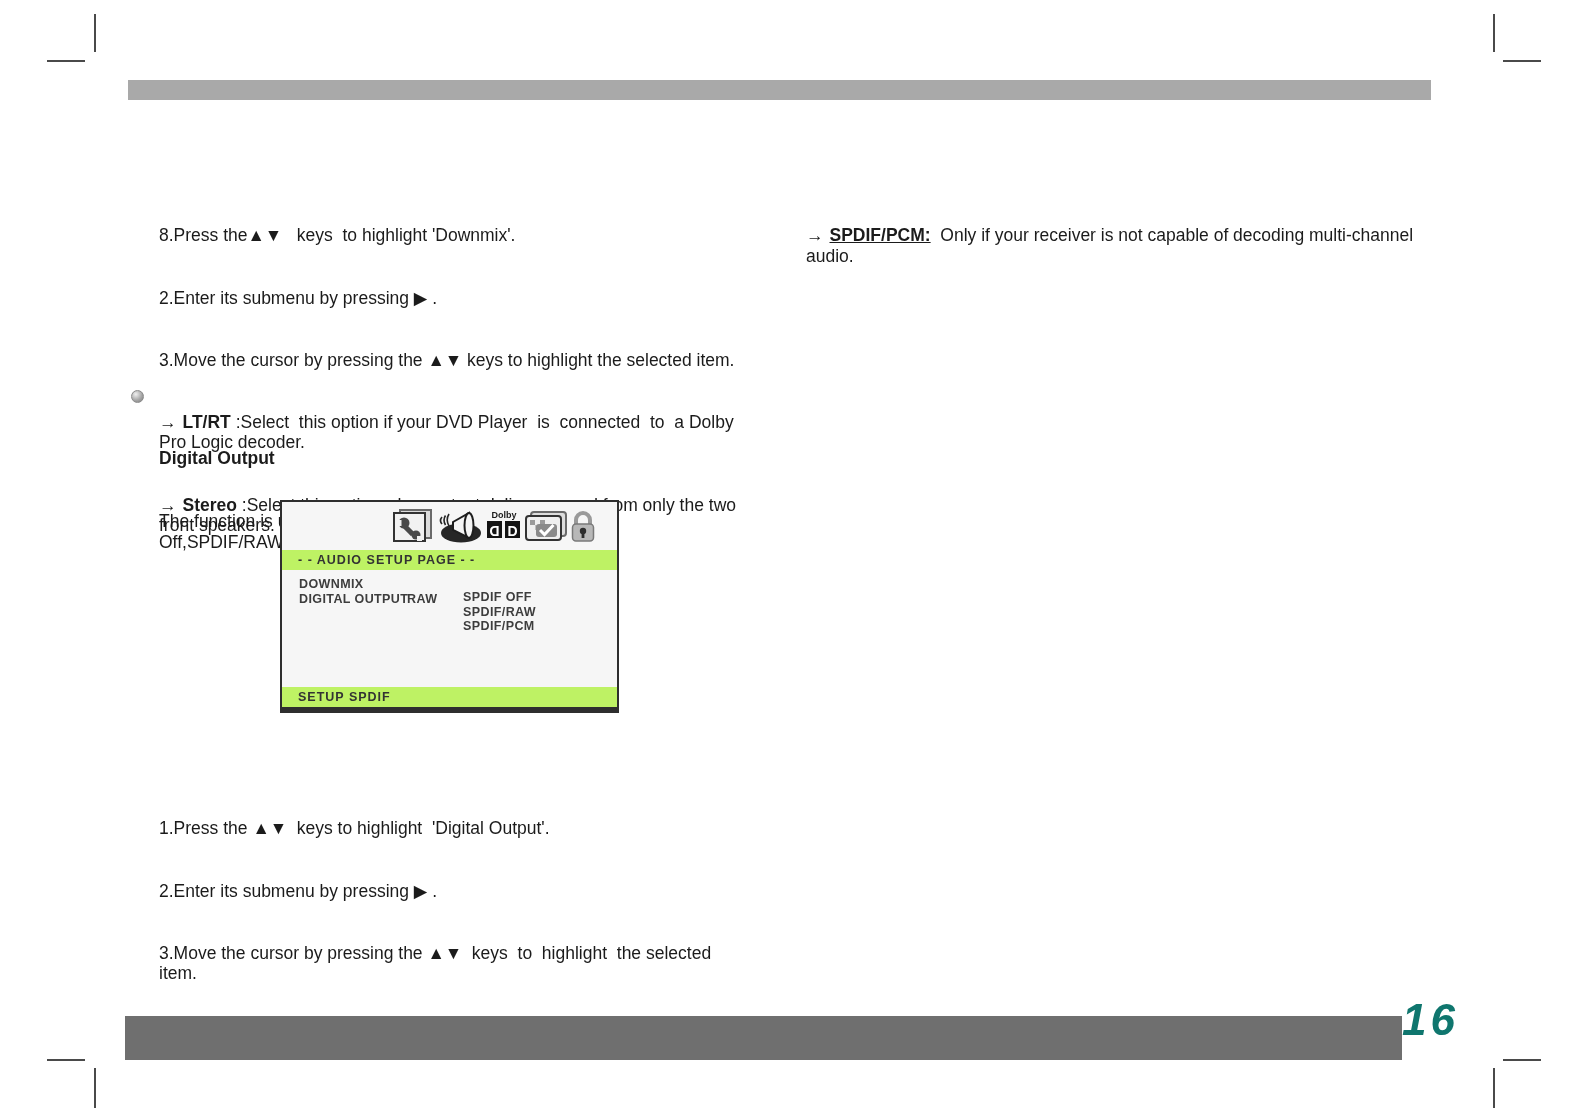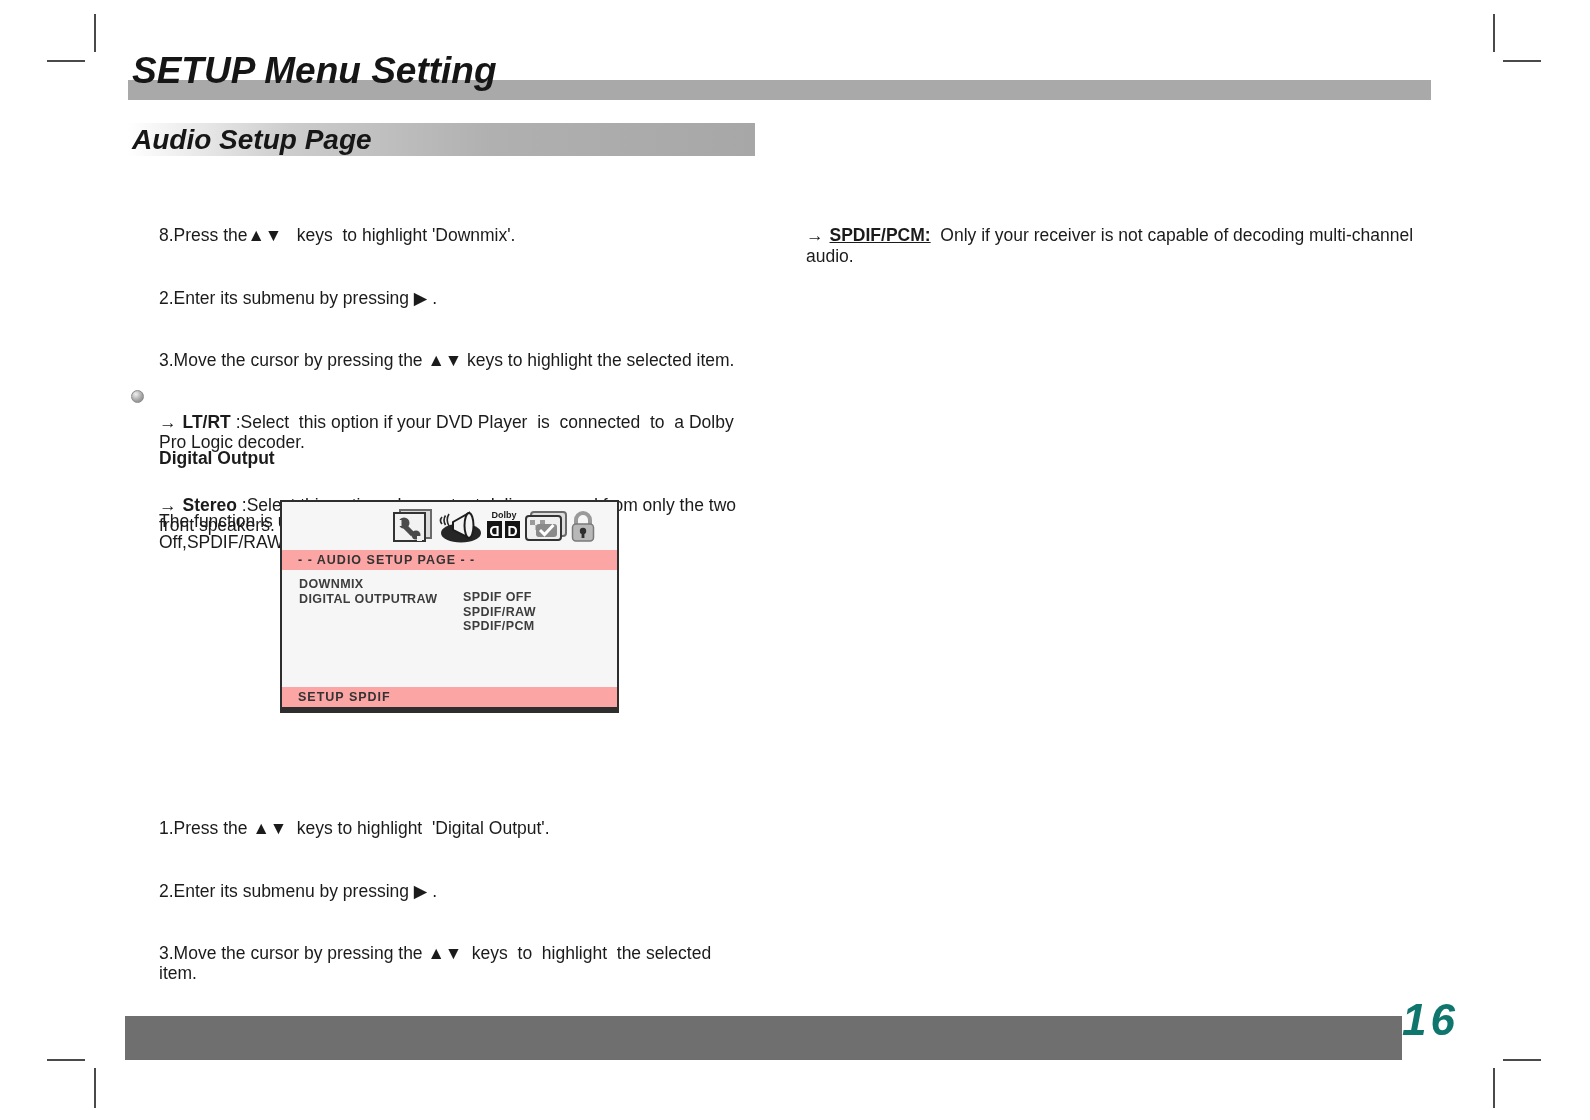--- a/index.html
+++ b/index.html
@@ -44,21 +44,21 @@
   .digital h3 { font-size: 17.5px; font-weight: bold; margin-bottom: 1px; }
 
   
   .osd {
     position: absolute; left: 280px; top: 500px; width: 339px; height: 213px;
     border: 2px solid #2e2e2e; border-bottom-width: 6px;
     background: #f6f6f6; display: flex; flex-direction: column;
   }
   .osd-icons { height: 48px; display: flex; align-items: center; justify-content: flex-end; padding: 2px 20px 0 14px; }
   .osd-bar {
-    height: 20px; background: #fca5a5; color: #333333;
+    height: 20px; background: #bef264; color: #333333;
     font-size: 12.5px; font-weight: bold; letter-spacing: 1px;
     display: flex; align-items: center; padding-left: 16px; flex: 0 0 auto;
   }
   .osd-content { flex: 1 1 auto; position: relative; font-size: 12.5px; font-weight: bold; color: #3d3d3d; letter-spacing: 0.4px; }
   .osd-content span { position: absolute; white-space: nowrap; }
   .osd-item0 { left: 17px; top: 7px; }
   .osd-item1 { left: 17px; top: 22px; }
   .osd-val1  { left: 125px; top: 22px; }
   .osd-sub   { position: absolute; left: 181px; top: 20px; line-height: 14.5px; }
 
@@ -78,25 +78,21 @@
   <div class="crop" style="left:94px;top:14px;width:2px;height:38px;"></div>
   <div class="crop" style="left:47px;top:60px;width:38px;height:2px;"></div>
   <div class="crop" style="left:1493px;top:14px;width:2px;height:38px;"></div>
   <div class="crop" style="left:1503px;top:60px;width:38px;height:2px;"></div>
   <div class="crop" style="left:47px;top:1059px;width:38px;height:2px;"></div>
   <div class="crop" style="left:94px;top:1068px;width:2px;height:40px;"></div>
   <div class="crop" style="left:1503px;top:1059px;width:38px;height:2px;"></div>
   <div class="crop" style="left:1493px;top:1068px;width:2px;height:40px;"></div>
 
   <div class="title-bar"></div>
-  <h1 class="page-title">SETUP Menu Setting</h1>
 
-  <div class="section-bar">
-    <div class="section-title">Audio Setup Page</div>
-  </div>
 
   <div class="col-left bodytext">
     <p>8.Press the▲▼   keys  to highlight 'Downmix'.</p>
     <p>2.Enter its submenu by pressing ▶ .</p>
     <p>3.Move the cursor by pressing the ▲▼ keys to highlight the selected item.</p>
     <p><span class="arrow">→</span><span class="term">LT/RT</span><span> :Select  this option if your DVD Player  is  connected  to  a Dolby Pro Logic decoder.</span></p>
     <p><span class="arrow">→</span><span class="term">Stereo</span><span> :Select this option when output delivers sound from only the two  front speakers.</span></p>
   </div>
 
   <div class="col-right bodytext">

